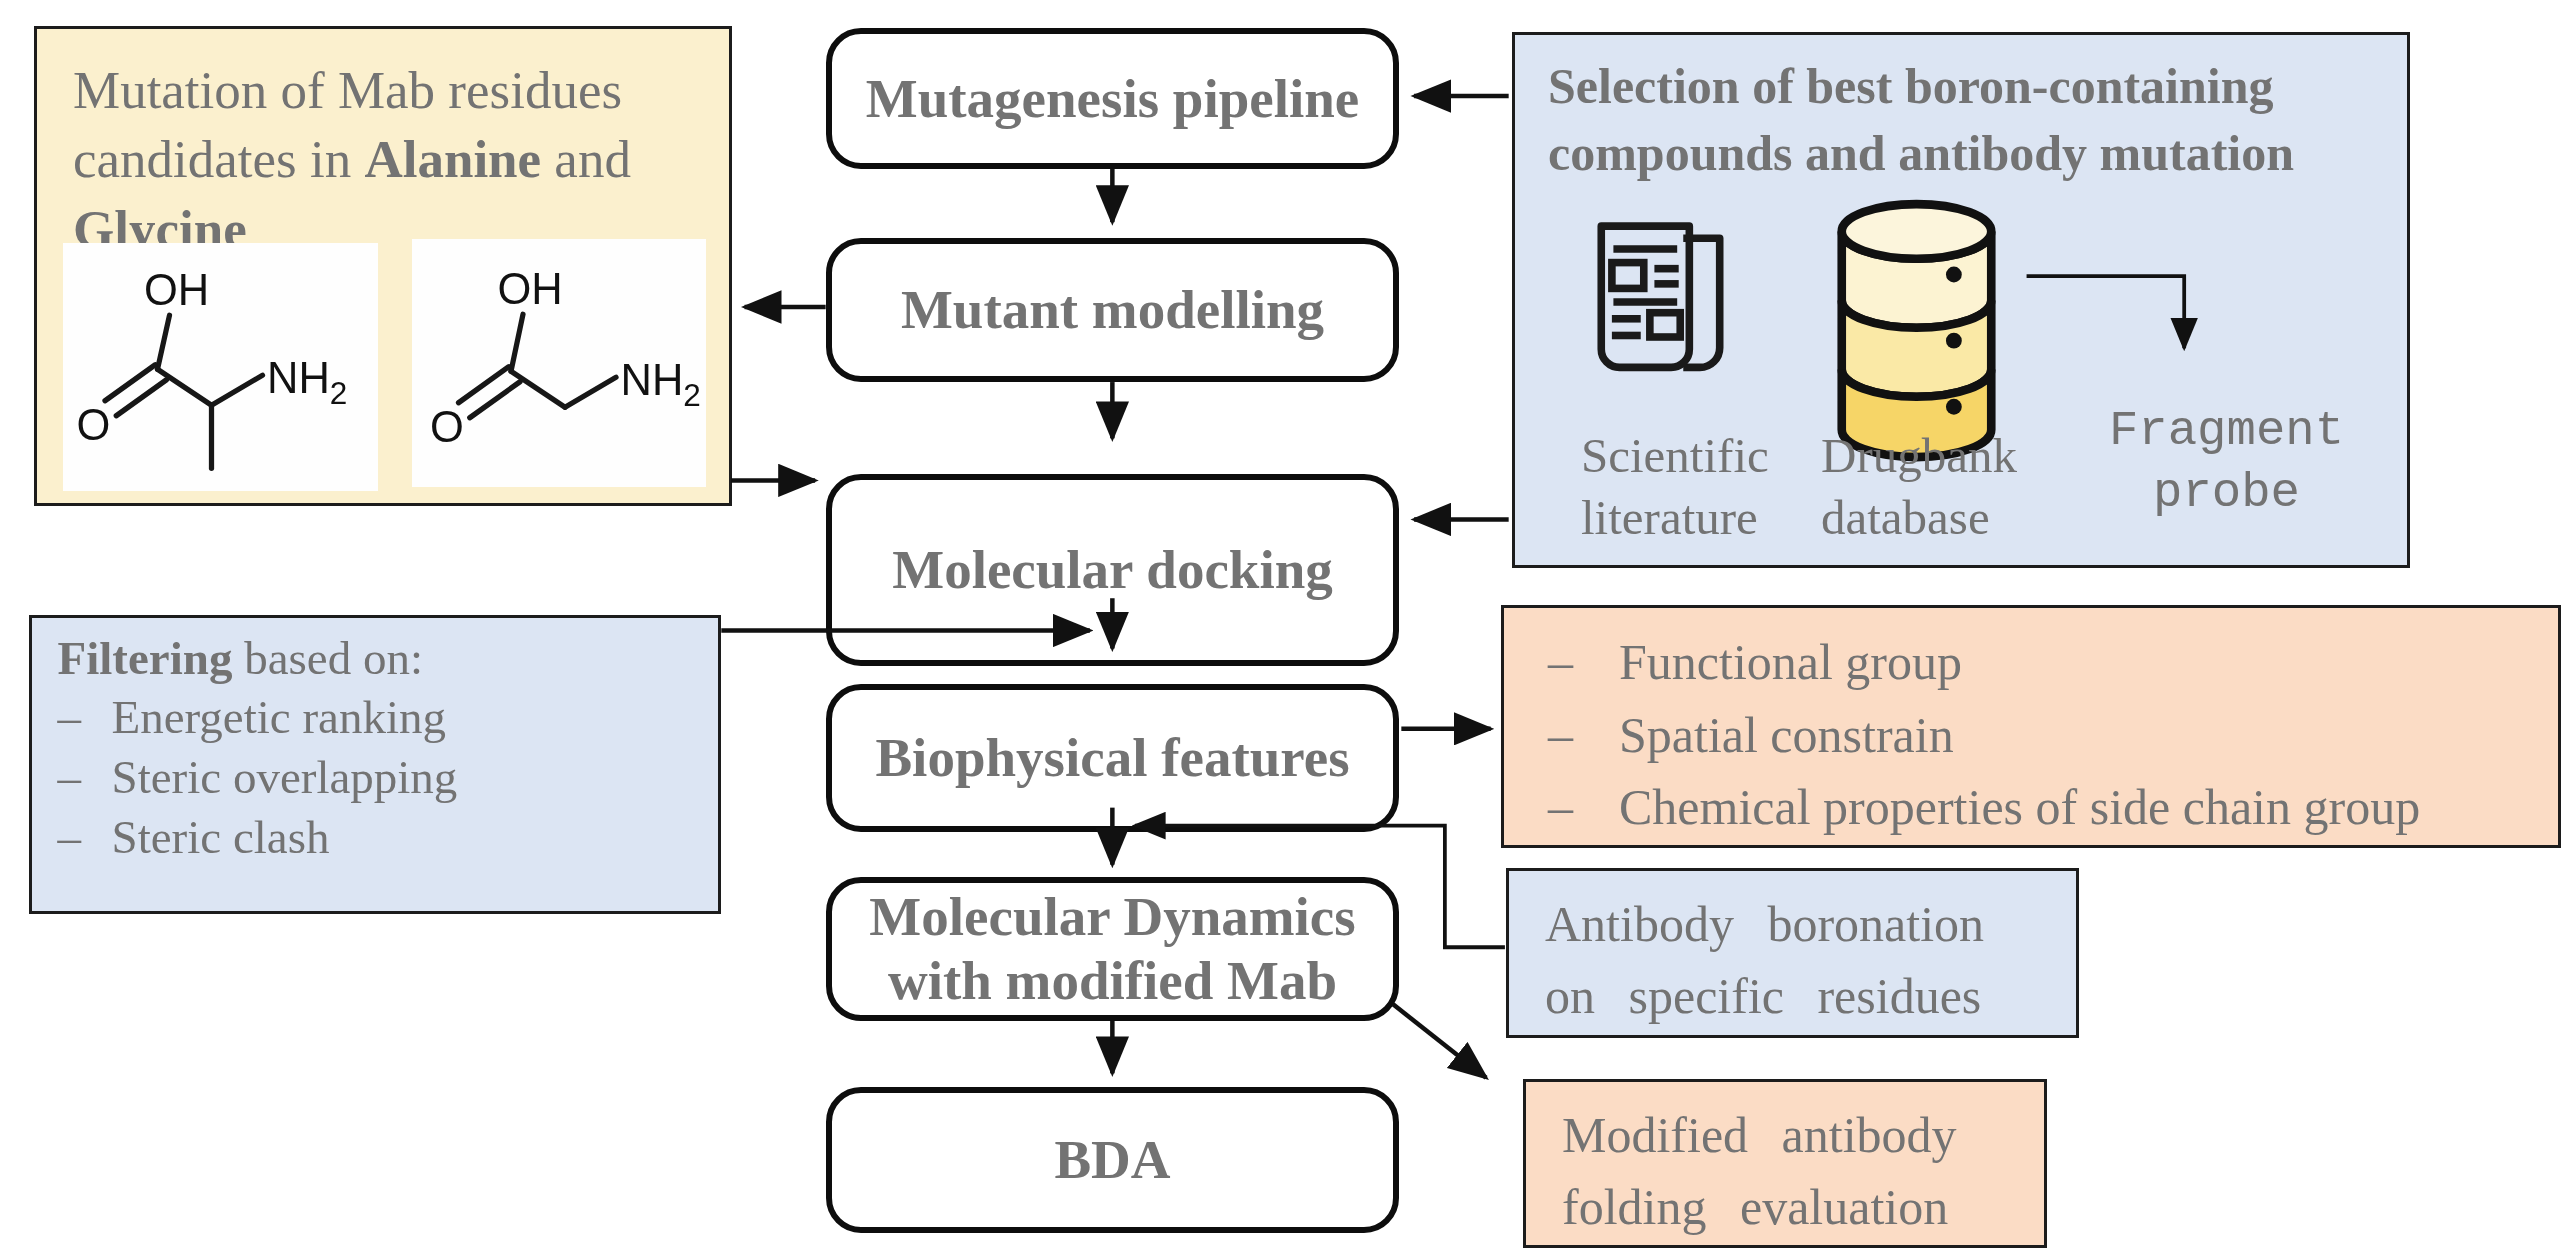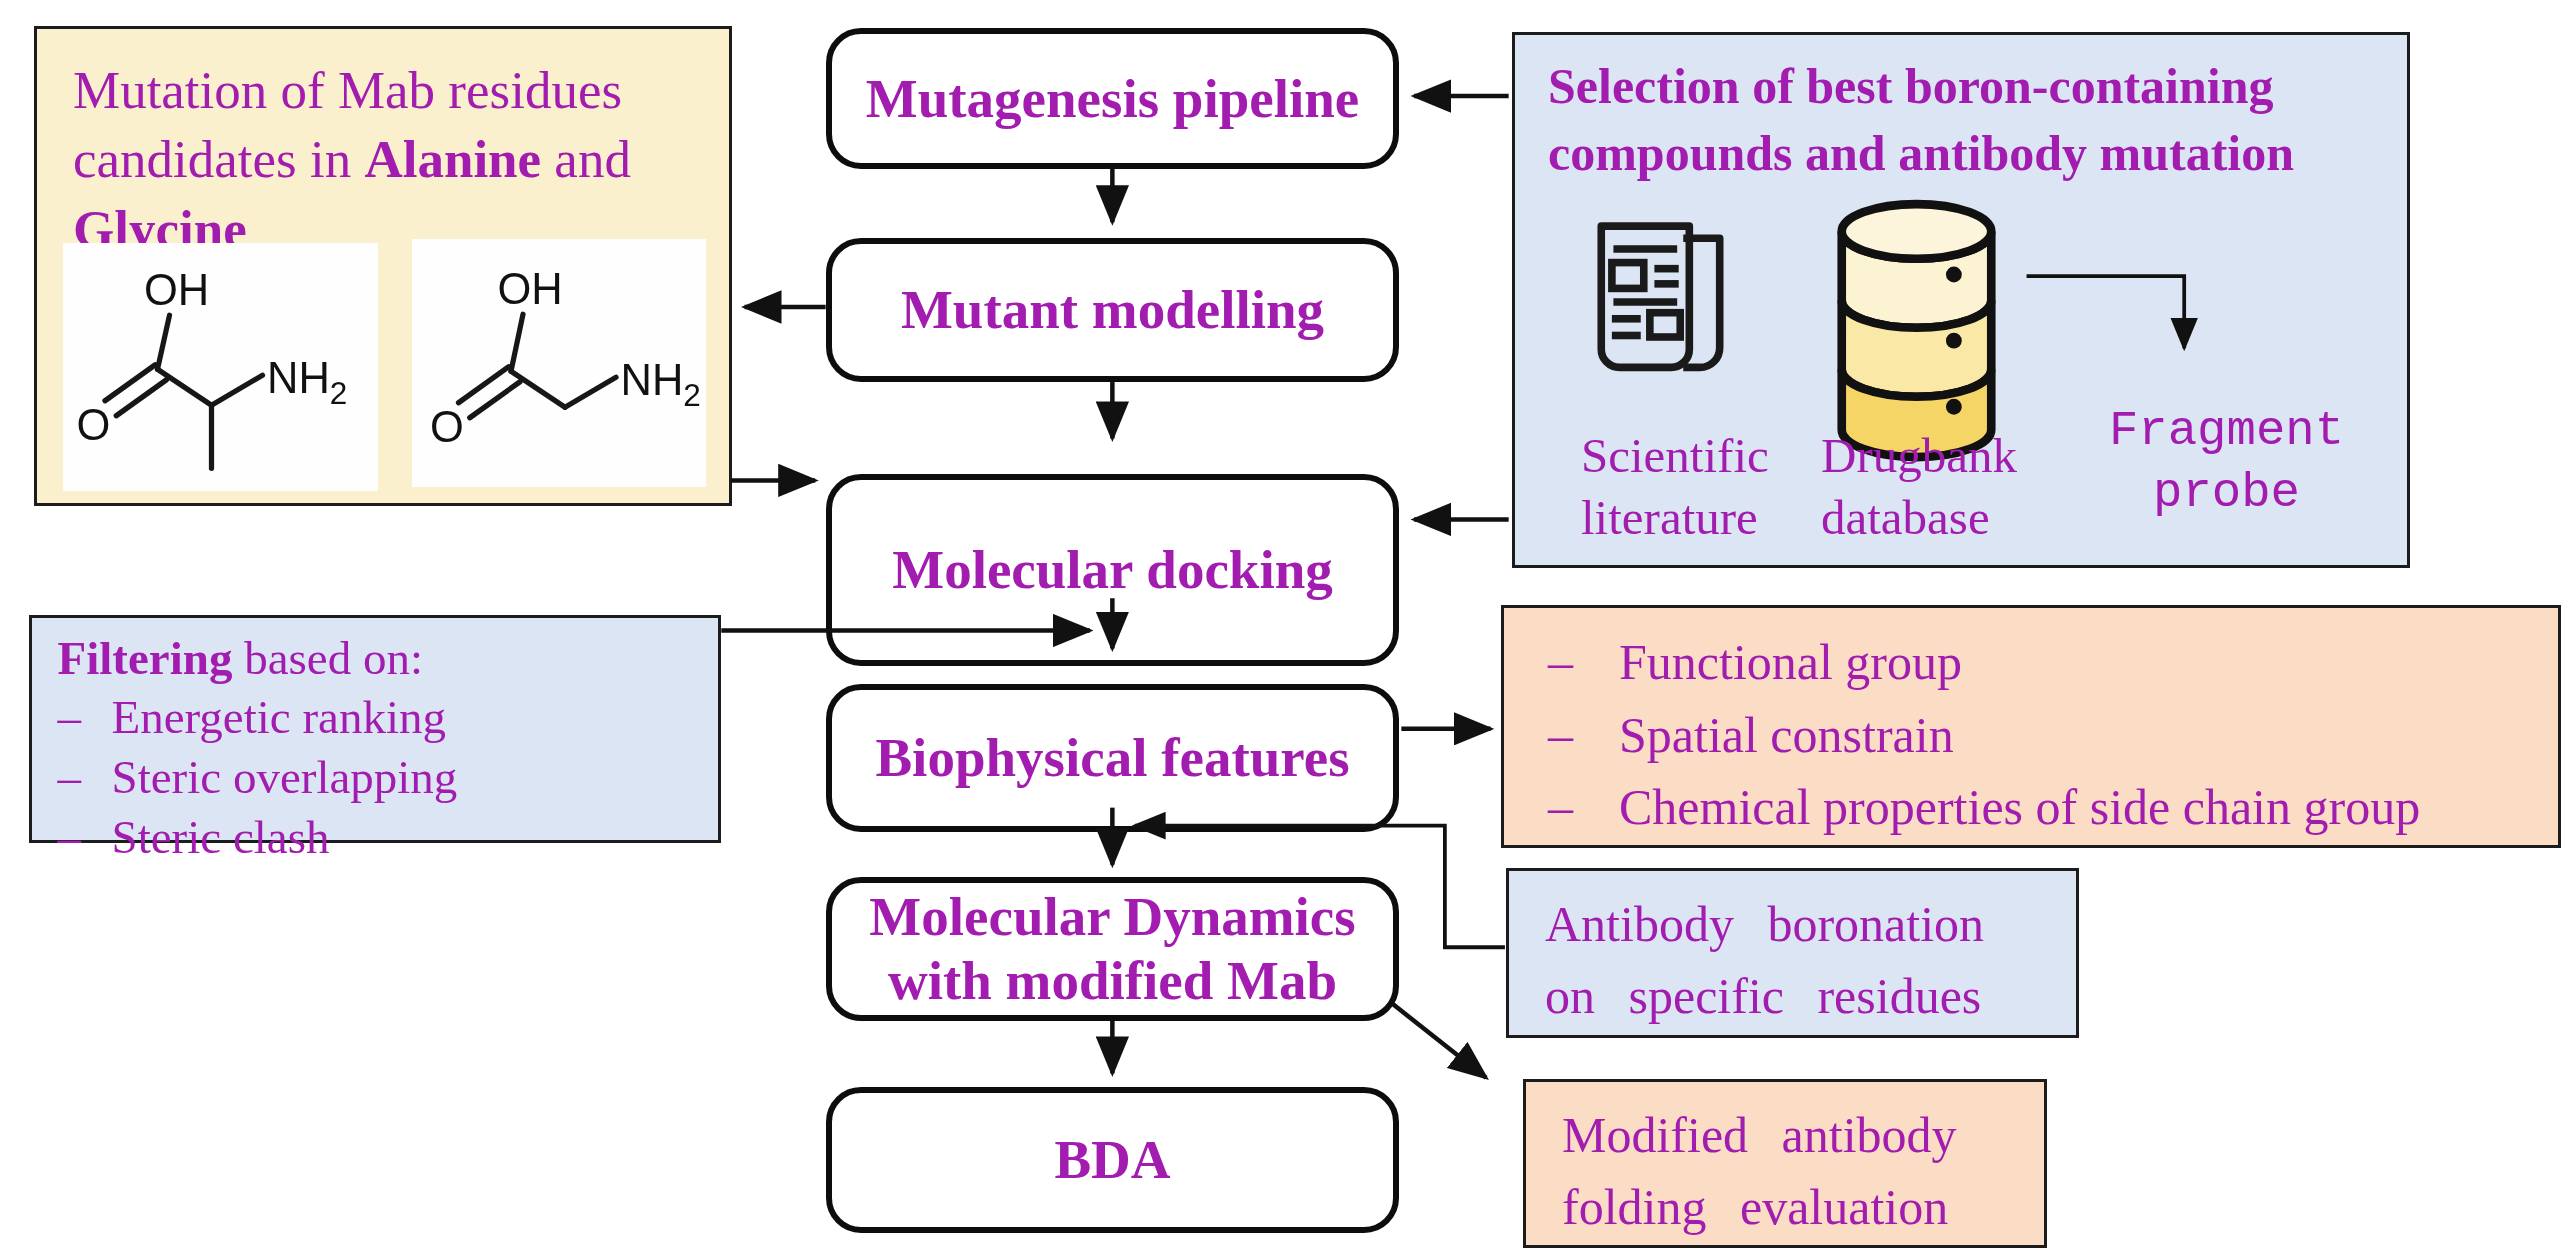--- a/index.html
+++ b/index.html
@@ -1,18 +1,18 @@
 <!DOCTYPE html>
 <html style="font-size:12px"><head>
 <meta charset="utf-8">
 <style>
   html,body{margin:0;padding:0;background:#ffffff;}
   .canvas{
     position:relative;width:2576px;height:1252px;background:#ffffff;
-    font-family:"Liberation Serif", serif;color:#a21caf;overflow:hidden;border-radius:28px;
+    font-family:"Liberation Serif", serif;color:#737373;overflow:hidden;border-radius:28px;
   }
   .abs{position:absolute;}
   
   .note{position:absolute;border:3px solid #1c1c1c;box-sizing:border-box;}
   .note.yellow{background:#FBF0CE;}
   .note.blue{background:#DCE5F3;}
   .note.orange{background:#FBDCC5;}
   
   .step{
     position:absolute;left:826px;width:573px;background:#ffffff;
@@ -75,21 +75,21 @@
         <text x="114" y="86" font-size="58" font-family="Liberation Sans, sans-serif" fill="#111">
           <tspan>OH</tspan></text>
         <text x="24" y="270" font-size="58" font-family="Liberation Sans, sans-serif" fill="#111">
           <tspan>O</tspan></text>
         <text x="278" y="208" font-size="58" font-family="Liberation Sans, sans-serif" fill="#111">
           <tspan>NH</tspan><tspan dy="14" font-size="42">2</tspan></text>
       </svg>
     </div>
   </div>
 
-  <div class="note blue abs serif-63" style="left:29px;top:615px;width:692px;height:228px;padding:10.5px 15px 0 25.5px;">
+  <div class="note blue abs serif-63" style="left:29px;top:615px;width:692px;height:299px;padding:10.5px 15px 0 25.5px;">
     <div>
       <span class="title">Filtering</span><span> based on:</span>
     </div>
     <div class="listrow">
       <span class="dash-col">–</span>
       <span>Energetic ranking</span>
     </div>
     <div class="listrow">
       <span class="dash-col">–</span>
       <span>Steric overlapping</span>

